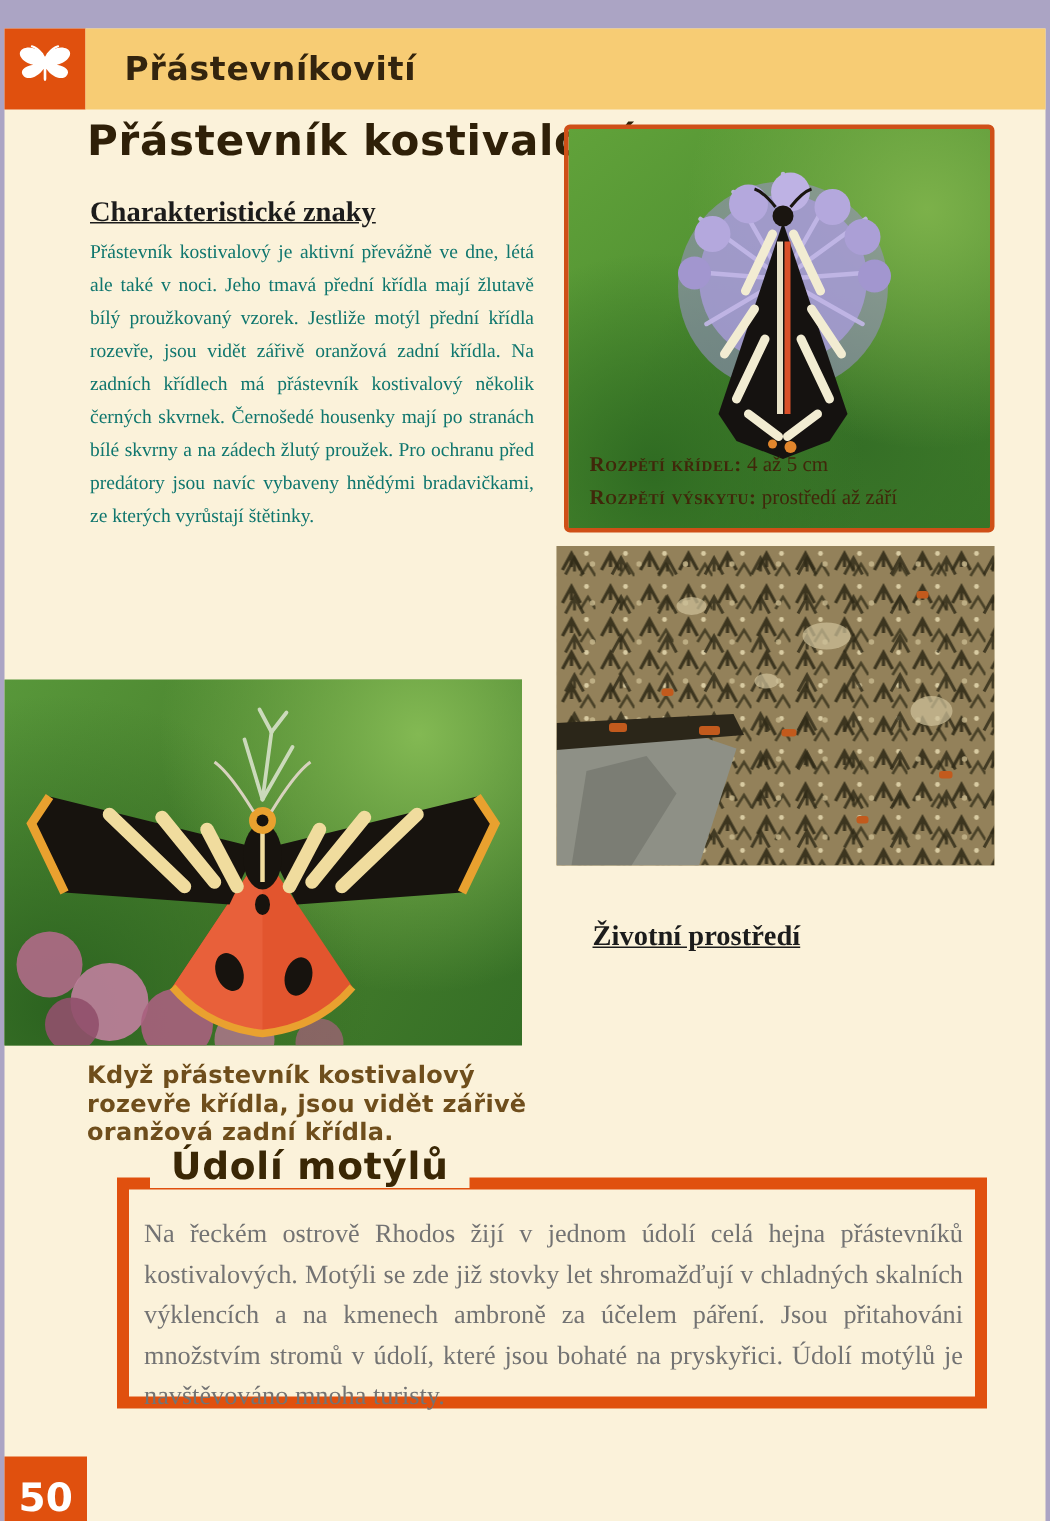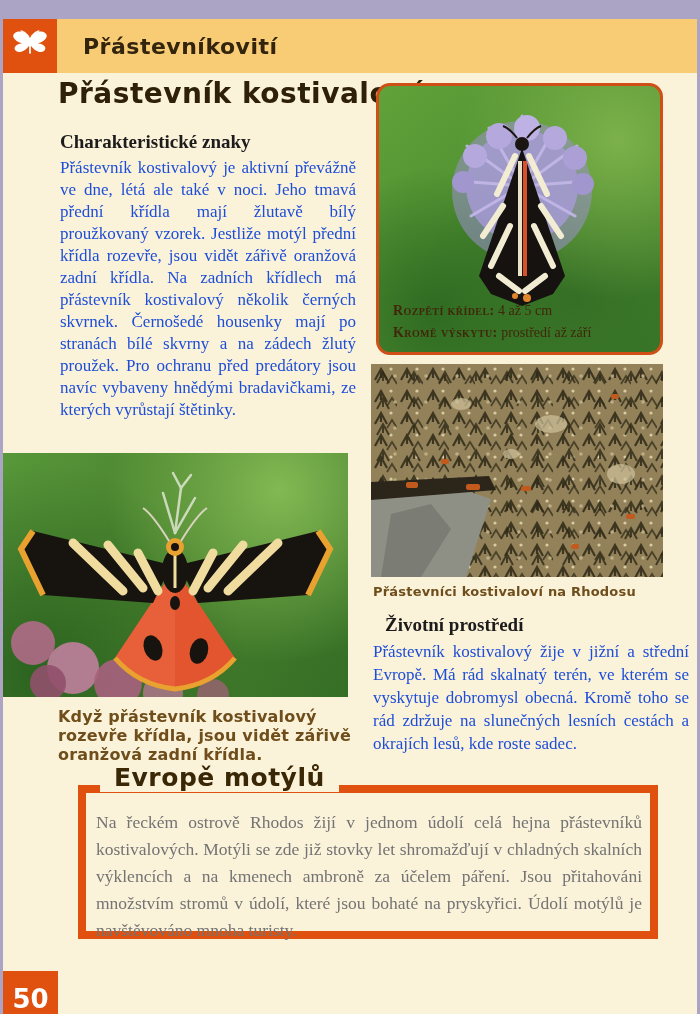--- a/index.html
+++ b/index.html
@@ -28,34 +28,34 @@
     font-weight:bold; font-size:22px; letter-spacing:0.5px; color:#33240e;
   }
   
   .page-title {
     position:absolute; left:55px; top:58px;
     font-family:"DejaVu Sans", sans-serif; font-weight:bold;
     font-size:28px; letter-spacing:0.5px; color:#2f2008;
   }
   .sec-heading {
     position:absolute; font-family:"Liberation Serif", serif;
-    font-weight:bold; font-size:19px; color:#1c1c1c;
+    font-weight:bold; font-size:19px; color:#1c1c1c;text-decoration:underline;
   }
   .h-char { left:57px; top:112px; }
-  .h-env  { left:382px; top:595px; }
+  .h-env  { left:392px; top:595px; }
   .body-text {
-    position:absolute; font-size:17px; line-height:22px; color:#1d4ed8;
+    position:absolute; font-size:13px; line-height:22px; color:#0f766e;
     text-align:justify;
   }
   .p-char { left:57px; top:138px; width:296px; }
   .p-env  { left:370px; top:621px; width:316px; line-height:23px; }
   
   .photo1 {
     position:absolute; left:373px; top:64px; width:287px; height:272px;
-    border:3px solid #cf4f17; border-radius:14px; overflow:hidden;
+    border:3px solid #cf4f17; border-radius:4px; overflow:hidden;
     background:
       radial-gradient(circle at 20% 85%, #2f6b22 0%, rgba(47,107,34,0) 45%),
       radial-gradient(circle at 85% 20%, #7cb14a 0%, rgba(124,177,74,0) 50%),
       radial-gradient(circle at 70% 80%, #356f26 0%, rgba(53,111,38,0) 55%),
       linear-gradient(140deg, #61a23a 0%, #4f8f31 45%, #3a7828 100%);
   }
   .photo1 svg { position:absolute; left:0; top:0; }
   .facts {
     position:absolute; left:14px; bottom:8px; z-index:2;
   }
@@ -179,21 +179,21 @@
           <circle cx="143" cy="58" r="7" fill="#1a1510"></circle>
           <path d="M138 52 Q130 42 124 40" stroke="#1a1510" stroke-width="2" fill="none"></path>
           <path d="M148 52 Q156 42 162 40" stroke="#1a1510" stroke-width="2" fill="none"></path>
           <circle cx="148" cy="212" r="4" fill="#e2862c"></circle>
             <circle cx="136" cy="210" r="3" fill="#e2862c"></circle>
         </g>
       </svg>
 
       <div class="facts">
         <div class="fact-line"><span class="fact-label">Rozpětí křídel:</span><span class="fact-value"> 4 až 5 cm</span></div>
-        <div class="fact-line"><span class="fact-label">Kromě výskytu:</span><span class="fact-value"> prostředí až září</span></div>
+        <div class="fact-line"><span class="fact-label">Rozpětí výskytu:</span><span class="fact-value"> prostředí až září</span></div>
       </div>
     </div>
 
     <div class="photo2">
       <svg width="292" height="213" viewBox="0 0 292 213">
         <defs>
           <pattern id="moths" width="26" height="22" patternUnits="userSpaceOnUse">
             <rect width="26" height="22" fill="#93815a"></rect>
             <path d="M4 16 L10 5 L16 16 M10 5 L10 14" stroke="#3c351f" stroke-width="2.2" fill="none"></path>
             <path d="M16 20 L21 12 L26 20" stroke="#4a4228" stroke-width="1.8" fill="none"></path>
@@ -222,24 +222,22 @@
         </g>
 
         <g fill="#cfc29b" opacity="0.7">
           <ellipse cx="180" cy="60" rx="16" ry="9"></ellipse>
             <ellipse cx="90" cy="40" rx="10" ry="6"></ellipse>
           <ellipse cx="250" cy="110" rx="14" ry="10"></ellipse>
             <ellipse cx="140" cy="90" rx="8" ry="5"></ellipse>
         </g>
       </svg>
     </div>
-    <div class="caption-rhodos">Přástevníci kostivaloví na Rhodosu</div>
 
     <div class="sec-heading h-env">Životní prostředí</div>
-    <div class="body-text p-env">Přástevník kostivalový žije v jižní a střední Evropě. Má rád skalnatý terén, ve kterém se vyskytuje dobromysl obecná. Kromě toho se rád zdržuje na slunečných lesních cestách a okrajích lesů, kde roste sadec.</div>
 
     <div class="photo3">
       <svg width="345" height="244" viewBox="0 0 345 244">
 
         <g>
           <circle cx="30" cy="190" r="22" fill="#b06a88" opacity="0.9"></circle>
           <circle cx="70" cy="215" r="26" fill="#c07f9d" opacity="0.9"></circle>
           <circle cx="115" cy="230" r="24" fill="#a8607e" opacity="0.9"></circle>
           <circle cx="45" cy="230" r="18" fill="#91506c" opacity="0.9"></circle>
           <circle cx="160" cy="240" r="20" fill="#b57792" opacity="0.8"></circle>
@@ -283,19 +281,19 @@
             <path d="M172 80 L178 35"></path>
             <path d="M172 80 L192 45"></path>
           <path d="M178 35 L170 20"></path>
             <path d="M178 35 L188 22"></path>
         </g>
       </svg>
     </div>
     <div class="caption-wings">Když přástevník kostivalový rozevře křídla, jsou vidět zářivě oranžová zadní křídla.</div>
 
     <div class="feature-box"></div>
-    <div class="feature-title">Evropě motýlů</div>
+    <div class="feature-title">Údolí motýlů</div>
     <div class="feature-body">Na řeckém ostrově Rhodos žijí v jednom údolí celá hejna přástevníků kostivalových. Motýli se zde již stovky let shromažďují v chladných skalních výklencích a na kmenech ambroně za účelem páření. Jsou přitahováni množstvím stromů v údolí, které jsou bohaté na pryskyřici. Údolí motýlů je navštěvováno mnoha turisty.</div>
 
     <div class="page-num">50</div>
 
   </div>
 </div>
 
 </body></html>

